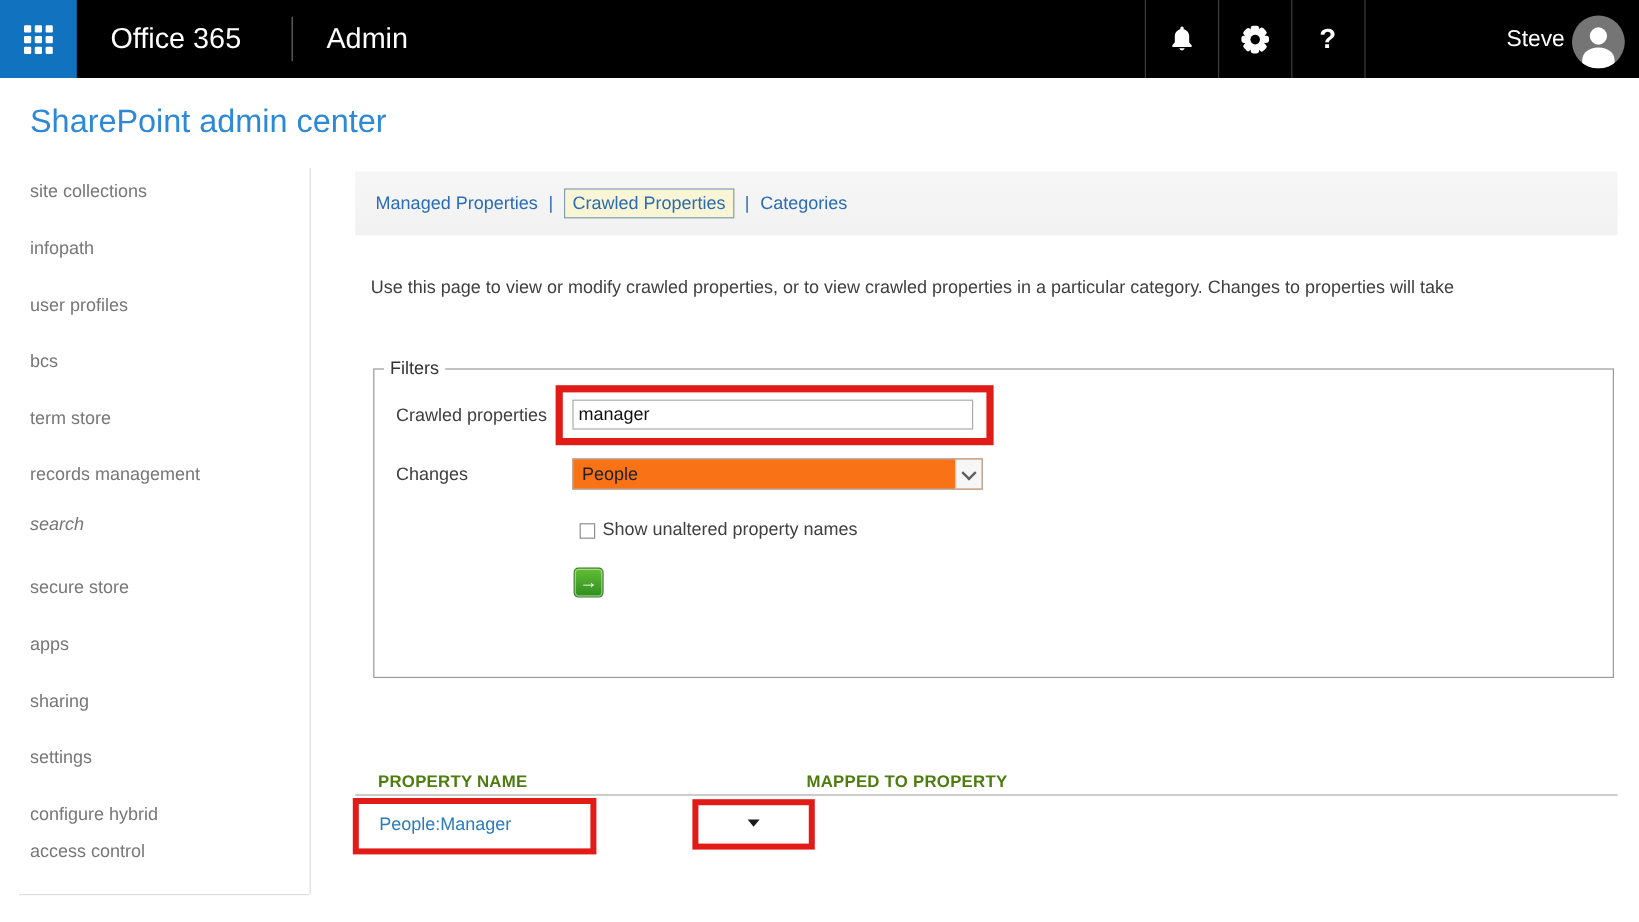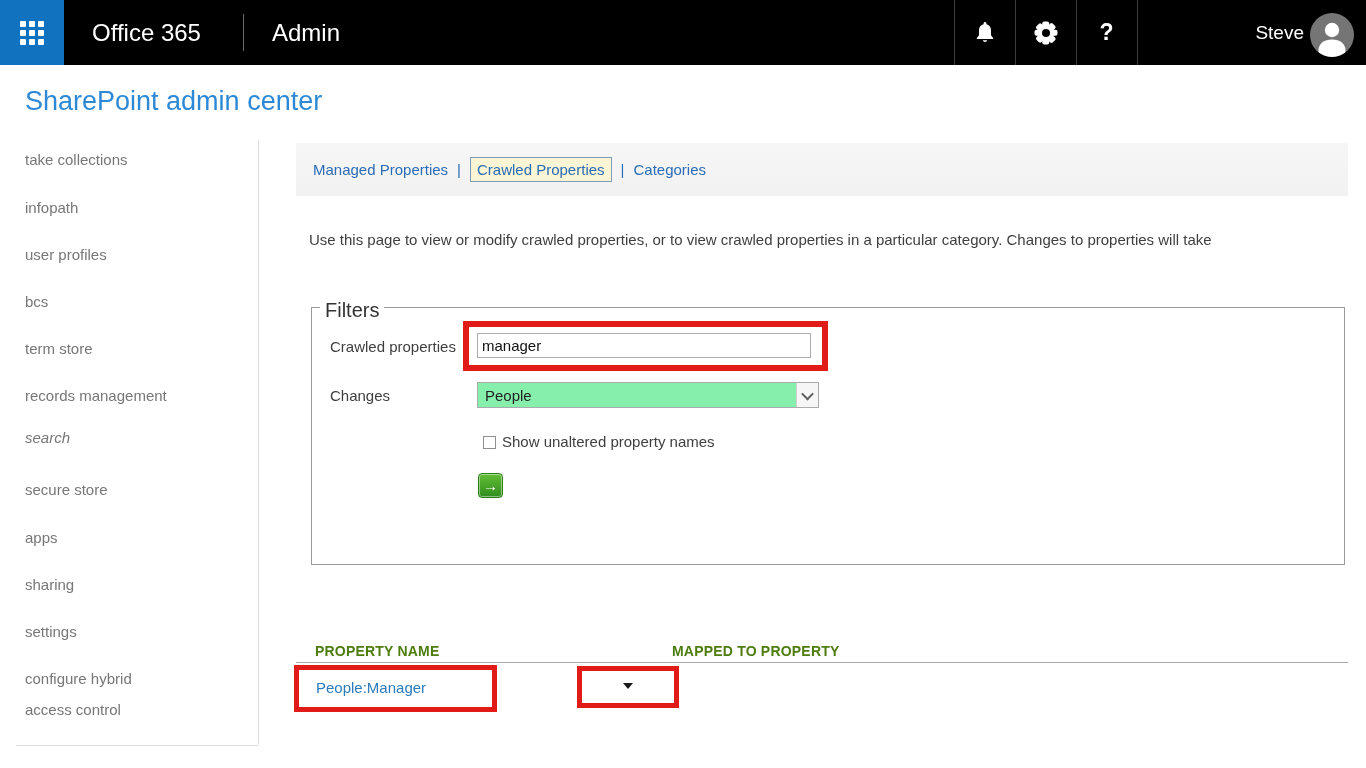--- a/index.html
+++ b/index.html
@@ -39,27 +39,27 @@
   #tabstrip .inner{padding-left:17px;display:flex;align-items:center;font-size:15px;}
   .tab-link{color:#2a6cb5;cursor:pointer;text-decoration:none;}
   .tab-sep{color:#2a6cb5;margin:0 9px;}
   .tab-selected{background:#faf5d5;border:1px solid #7f9db9;padding:3px 6px;}
 
   
   #description{left:309px;top:227px;width:1010px;font-size:15px;color:#3f3f3f;line-height:25px;}
 
   
   #filters-box{left:311px;top:307px;width:1032px;height:256px;border:1px solid #9a9a9a;background:#fff;}
-  #filters-legend{left:320px;top:299px;background:#fff;padding:0 5px;font-size:20px;color:#333;}
+  #filters-legend{left:320px;top:299px;background:#fff;padding:0 5px;font-size:15px;color:#333;}
   .form-label{font-size:15px;color:#3f3f3f;}
   #crawled-label{left:330px;top:338px;}
   #crawled-input{left:477px;top:333px;width:334px;height:25px;border:1px solid #ababab;box-sizing:border-box;
                  font-family:"Liberation Sans",sans-serif;font-size:15px;color:#111;padding:0 4px;outline:none;}
   #category-label{left:330px;top:387px;}
-  #category-select{left:477px;top:382px;width:342px;height:26px;border:1px solid #ababab;box-sizing:border-box;background:#86efac;
+  #category-select{left:477px;top:382px;width:342px;height:26px;border:1px solid #ababab;box-sizing:border-box;background:#f97316;
                    display:flex;align-items:center;cursor:pointer;}
   #category-select .val{flex:1;font-size:15px;color:#222;padding-left:7px;}
   #category-select .dd-btn{width:21px;height:100%;background:#f6f6f6;border-left:1px solid #cfcfcf;display:flex;align-items:center;justify-content:center;}
   .chev-down{width:7px;height:7px;border-right:2px solid #5f5f5f;border-bottom:2px solid #5f5f5f;transform:rotate(45deg) translate(-1px,-1px);}
   #show-checkbox{left:483px;top:436px;width:13px;height:13px;border:1px solid #8f8f8f;background:#fff;box-sizing:border-box;cursor:pointer;}
   #show-label{left:502px;top:433px;}
   #go-btn{left:478px;top:473px;width:23px;height:23px;border-radius:4px;border:1px solid #2f7d18;
           background:linear-gradient(#63bd35,#2f8e1e);display:flex;align-items:center;justify-content:center;cursor:pointer;
           box-shadow:inset 0 0 0 1px rgba(255,255,255,.45);}
   #go-btn .arrow{color:#fff;font-size:15px;font-weight:700;line-height:1;margin-top:-1px;}
@@ -131,21 +131,21 @@
       <svg width="44" height="44" viewBox="0 0 44 44">
         <circle cx="22" cy="17" r="7.2" fill="#fff"></circle>
         <path fill="#fff" d="M22 26.5c-8.2 0-13.5 4.6-13.5 10.8V44h27v-6.7c0-6.2-5.3-10.8-13.5-10.8z"></path>
       </svg>
     </div>
   </div>
 
   <div class="abs" id="page-title">SharePoint admin center</div>
 
   <div>
-    <div class="abs side-item" style="top:150px;">take collections</div>
+    <div class="abs side-item" style="top:150px;">site collections</div>
     <div class="abs side-item" style="top:198px;">infopath</div>
     <div class="abs side-item" style="top:245px;">user profiles</div>
     <div class="abs side-item" style="top:292px;">bcs</div>
     <div class="abs side-item" style="top:339px;">term store</div>
     <div class="abs side-item" style="top:386px;">records management</div>
     <div class="abs side-item" style="top:428px;font-style:italic;">search</div>
     <div class="abs side-item" style="top:480px;">secure store</div>
     <div class="abs side-item" style="top:528px;">apps</div>
     <div class="abs side-item" style="top:575px;">sharing</div>
     <div class="abs side-item" style="top:622px;">settings</div>

